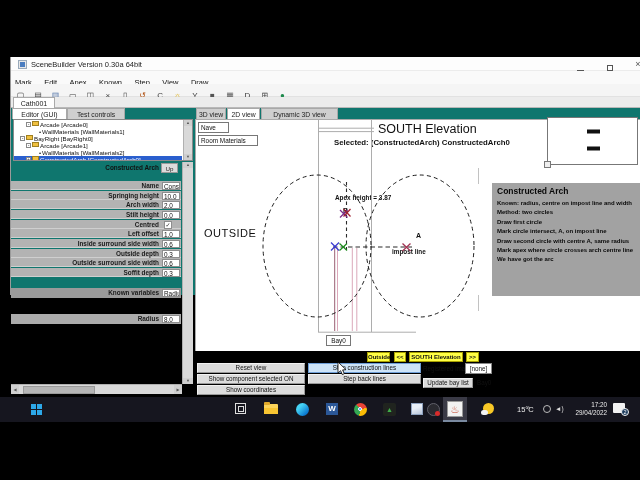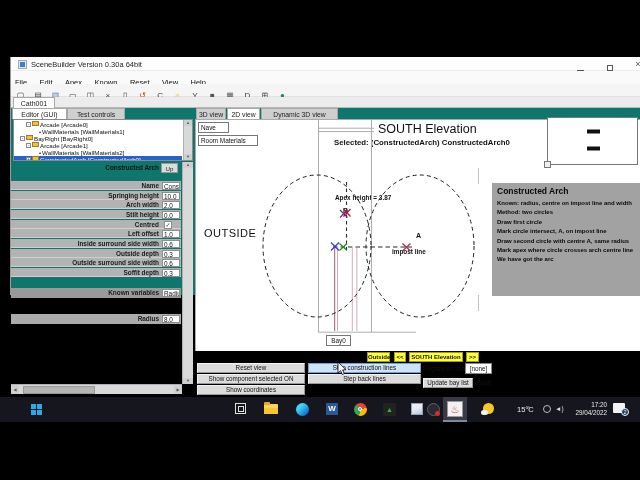--- a/index.html
+++ b/index.html
@@ -100,27 +100,27 @@
       <span class="appico">
           <i></i>
         </span>
       <span class="ttl">SceneBuilder Version 0.30a 64bit</span>
       <span class="winbtn" style="left:558px;"><span class="minbar"></span></span>
       <span class="winbtn" style="left:588px;"><span class="restbox"></span></span>
       <span class="winbtn closex" style="left:616px;">×</span>
     </div>
 
     <div id="menubar">
-      <span>File</span>
+      <span>Mark</span>
       <span>Edit</span>
       <span>Apex</span>
       <span>Known</span>
-      <span>Reset</span>
+      <span>Step</span>
       <span>View</span>
-      <span>Help</span>
+      <span>Draw</span>
     </div>
 
     <div id="toolbar">
       <span class="tbi">▢</span>
       <span class="tbi">▤</span>
       <span class="tbi" style="color:#5577aa;">▥</span>
       <span class="tbi">▭</span>
       <span class="tbi">◫</span>
       <span class="tbi">×</span>
       <span class="tbi">▯</span>

